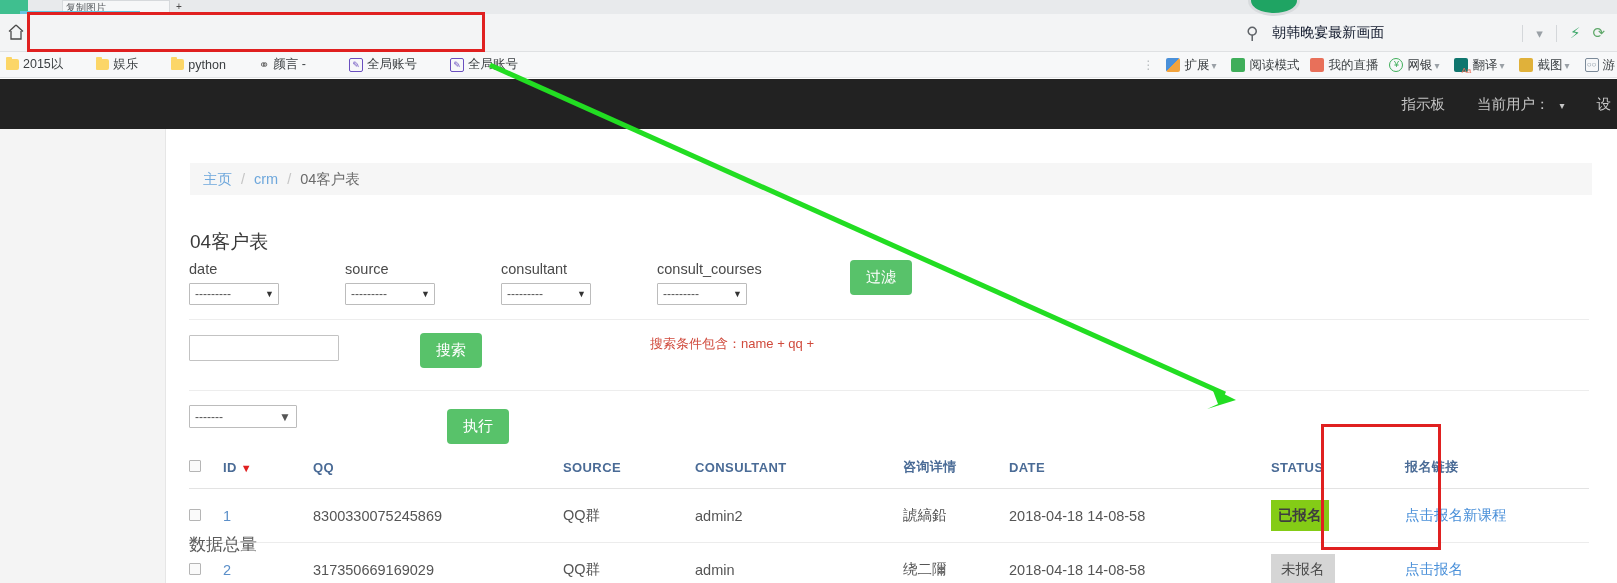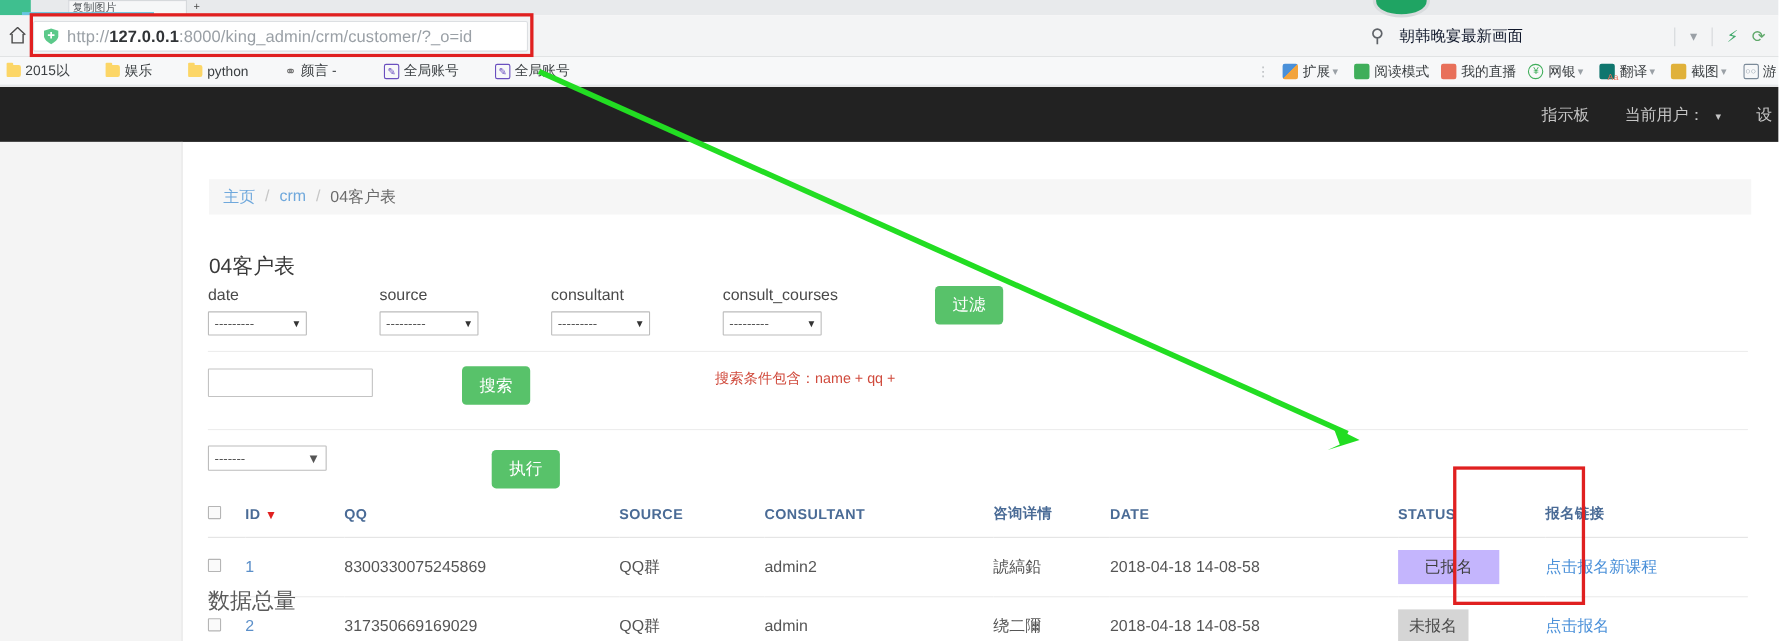--- a/index.html
+++ b/index.html
@@ -174,28 +174,28 @@
     padding:11px 0; color:#555; border-bottom:1px solid #ececec;
     font-size:14.5px; vertical-align:middle;
   }
   .cb {
     width:12px; height:12px; border:1px solid #b5b5b5; background:#fafafa;
     display:inline-block; border-radius:1px;
   }
   .sort-ind { color:#e02020; font-size:11px; margin-left:4px; }
   .lnk { color:#5b8fc9; }
   .lnk-blue { color:#4a90d9; }
-  .tag-green { background:#c4b5fd; padding:6px 24px; display:inline-block; color:#3e3e3e; }
+  .tag-green { background:#84cc16; padding:6px 7px; display:inline-block; color:#3e3e3e;font-weight:bold; }
   .tag-gray  { background:#d5d5d5; padding:6px 10px; display:inline-block; color:#4a4a4a; }
 
   .c-cb{width:34px;} .c-id{width:90px;} .c-qq{width:250px;} .c-src{width:132px;}
   .c-con{width:208px;} .c-det{width:106px;} .c-date{width:262px;} .c-stat{width:134px;}
 
   .bottom-text {
-    position:absolute; left:22px; top:392px; font-size:20px; color:#5a5a5a;
+    position:absolute; left:22px; top:392px; font-size:17px; color:#5a5a5a;
     white-space:nowrap;
   }
 
   
   .anno { position:absolute; left:0; top:0; width:1617px; height:583px; pointer-events:none; }
   .status-redbox {
     position:absolute; left:1321px; top:424px; width:120px; height:126px;
     border:3px solid #e02020;
   }
 </style>
@@ -211,29 +211,20 @@
     <div class="tab-underline"></div>
   </div>
 
   <div class="omnibar"></div>
   <div class="home-icon">
     <svg width="20" height="20" viewBox="0 0 20 20">
       <path d="M10 3 L3 9.5 M10 3 L17 9.5 M5 9 V17 H15 V9" fill="none" stroke="#4a4a4a" stroke-width="1.3"></path>
     </svg>
   </div>
 
-  <div class="urlbox">
-    <span class="shield">
-      <svg width="15" height="16" viewBox="0 0 15 16">
-        <path d="M7.5 0.8 L14 3 V8 C14 12 7.5 15.2 7.5 15.2 C7.5 15.2 1 12 1 8 V3 Z" fill="#5cc98a"></path>
-        <path d="M7.5 4 v6 M4.5 7 h6" stroke="#fff" stroke-width="1.6"></path>
-      </svg>
-    </span>
-    <span class="urltext"><span>http://</span><b>127.0.0.1</b><span>:8000/king_admin/crm/customer/?_o=id</span></span>
-  </div>
   <div class="url-redbox"></div>
 
   <div class="green-orb"></div>
 
   <div class="omni-right">
     <span class="mag">⚲</span>
     <span class="searchfield">朝韩晚宴最新画面</span>
     <span class="vsep"></span>
     <span class="omni-caret">▾</span>
     <span class="vsep"></span>

